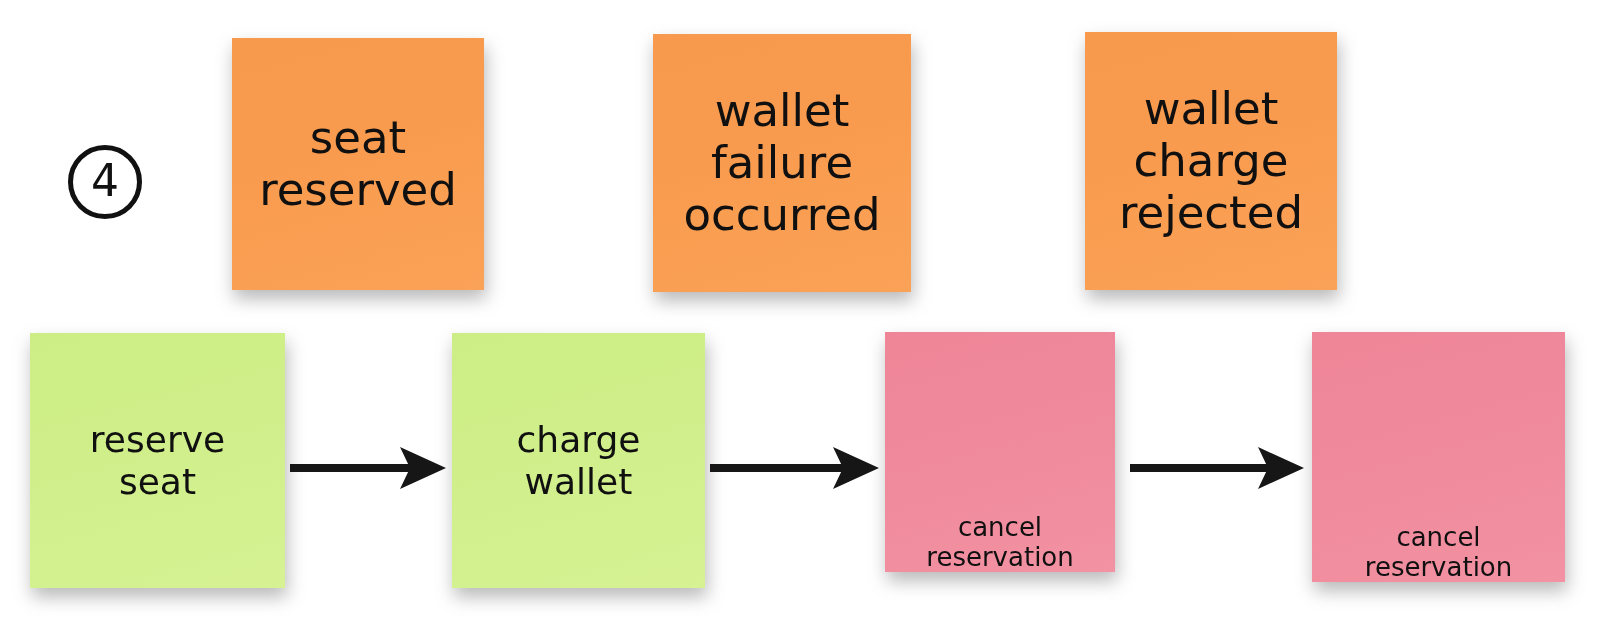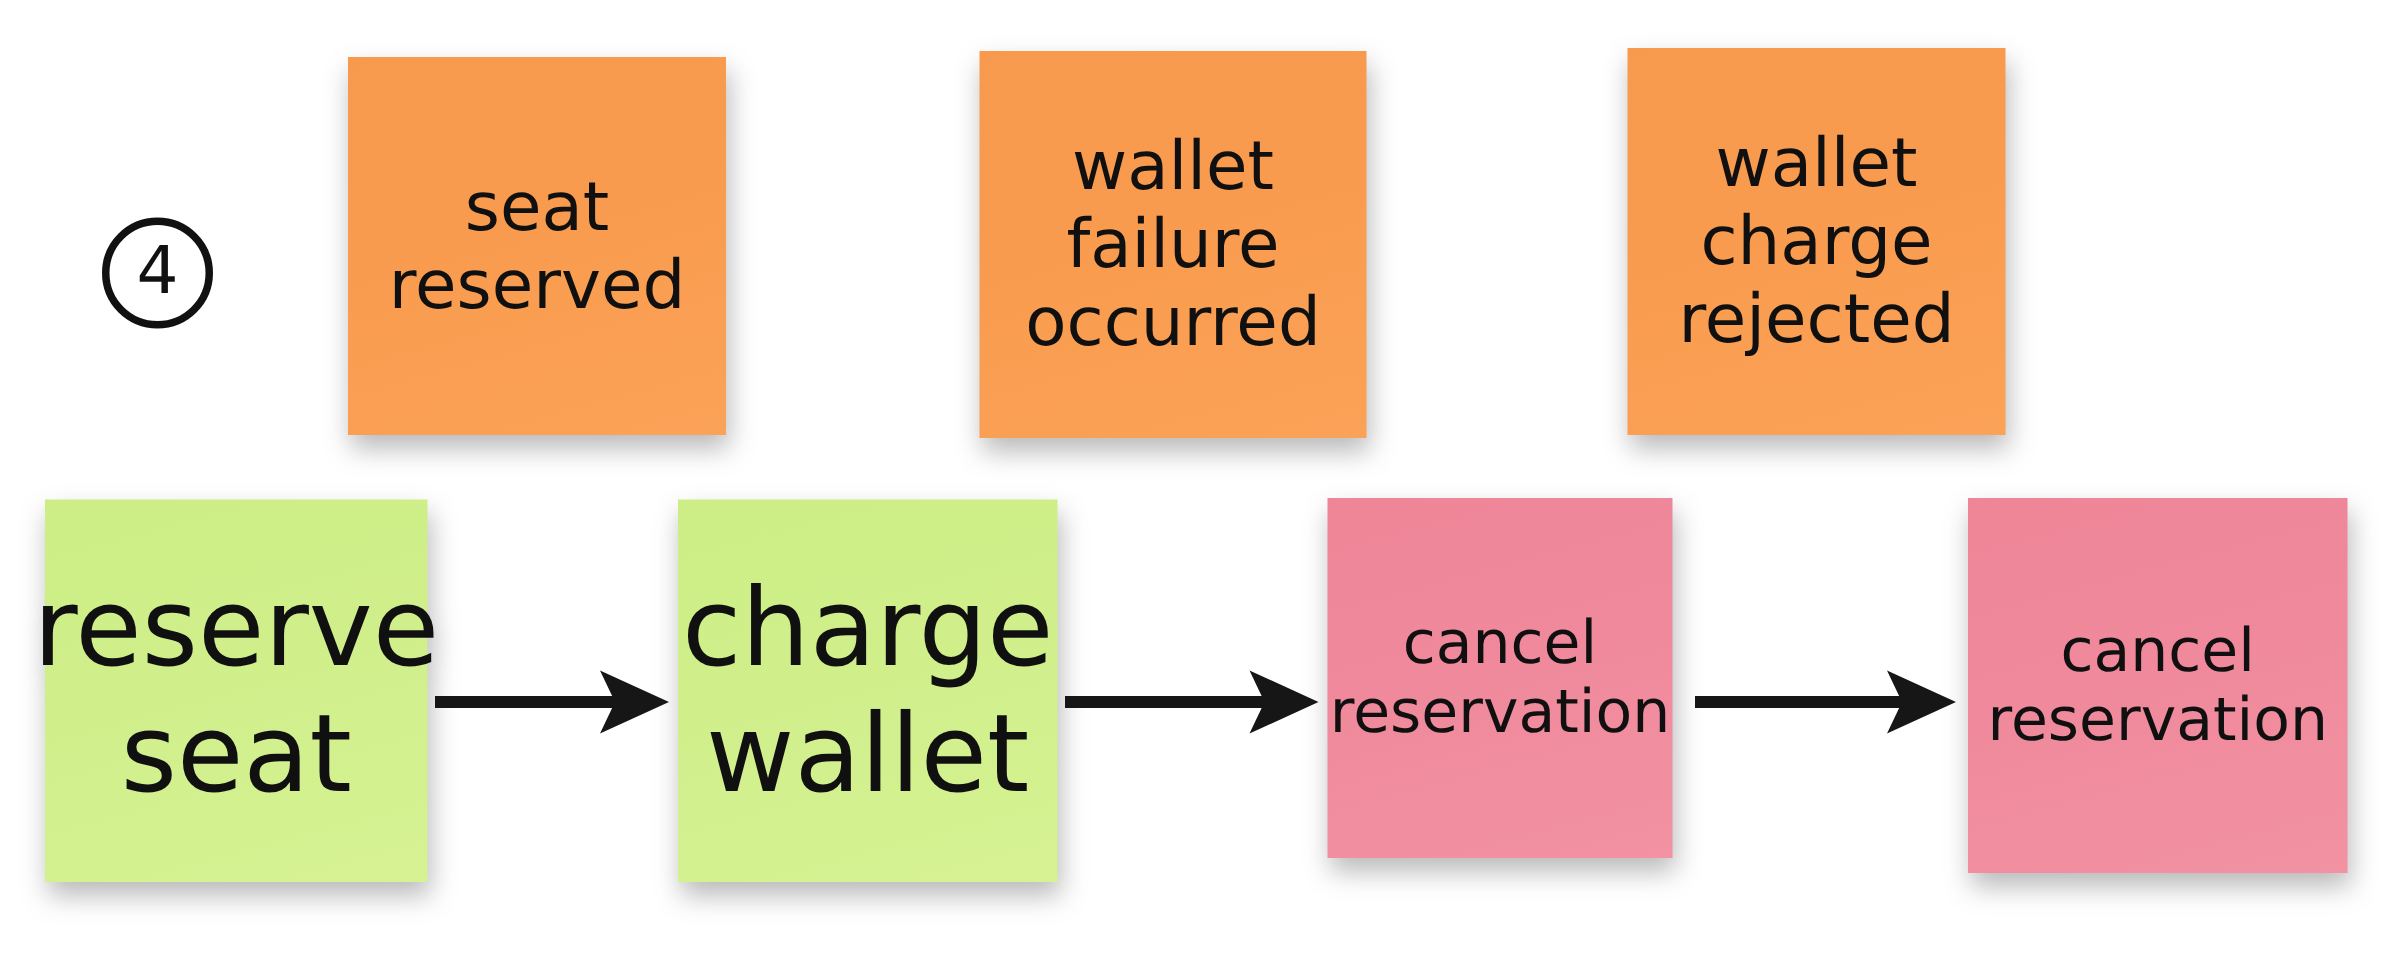--- a/index.html
+++ b/index.html
@@ -57,25 +57,26 @@
     width: 330px;
     pointer-events: none;
   }
 
   .note.event {
     background: linear-gradient(165deg, #f89a4d 0%, #f99b4e 42%, #faa257 100%);
     font-size: 45px;
   }
   .note.command {
     background: linear-gradient(165deg, #cdee86 0%, #d0ef8b 45%, #d6f293 100%);
-    font-size: 72px;
+    font-size: 36px;
   }
   .note.compensation {
     background: linear-gradient(165deg, #ee8698 0%, #ef899b 45%, #f292a2 100%);
-    font-size: 40px;
+    font-size: 26px;
+    align-items: flex-end;
   }
 
   
   .arrow {
     position: absolute;
     height: 60px;
     display: block;
   }
   .arrow svg { display: block; overflow: visible; }
 </style>

